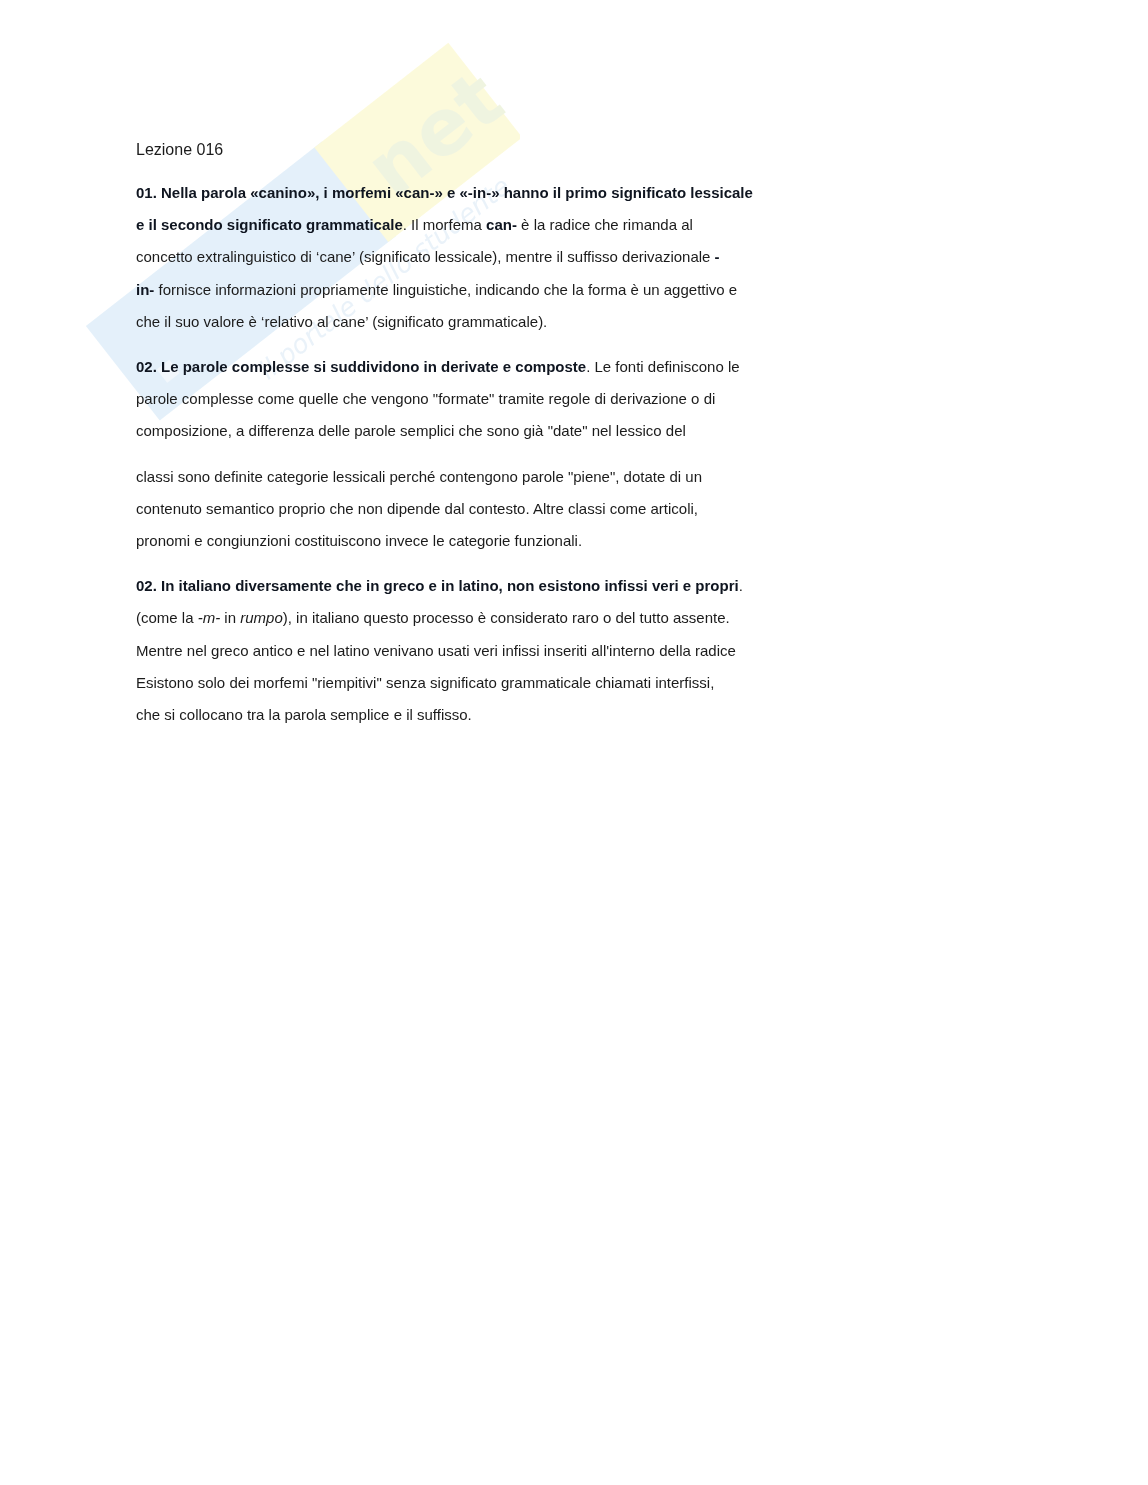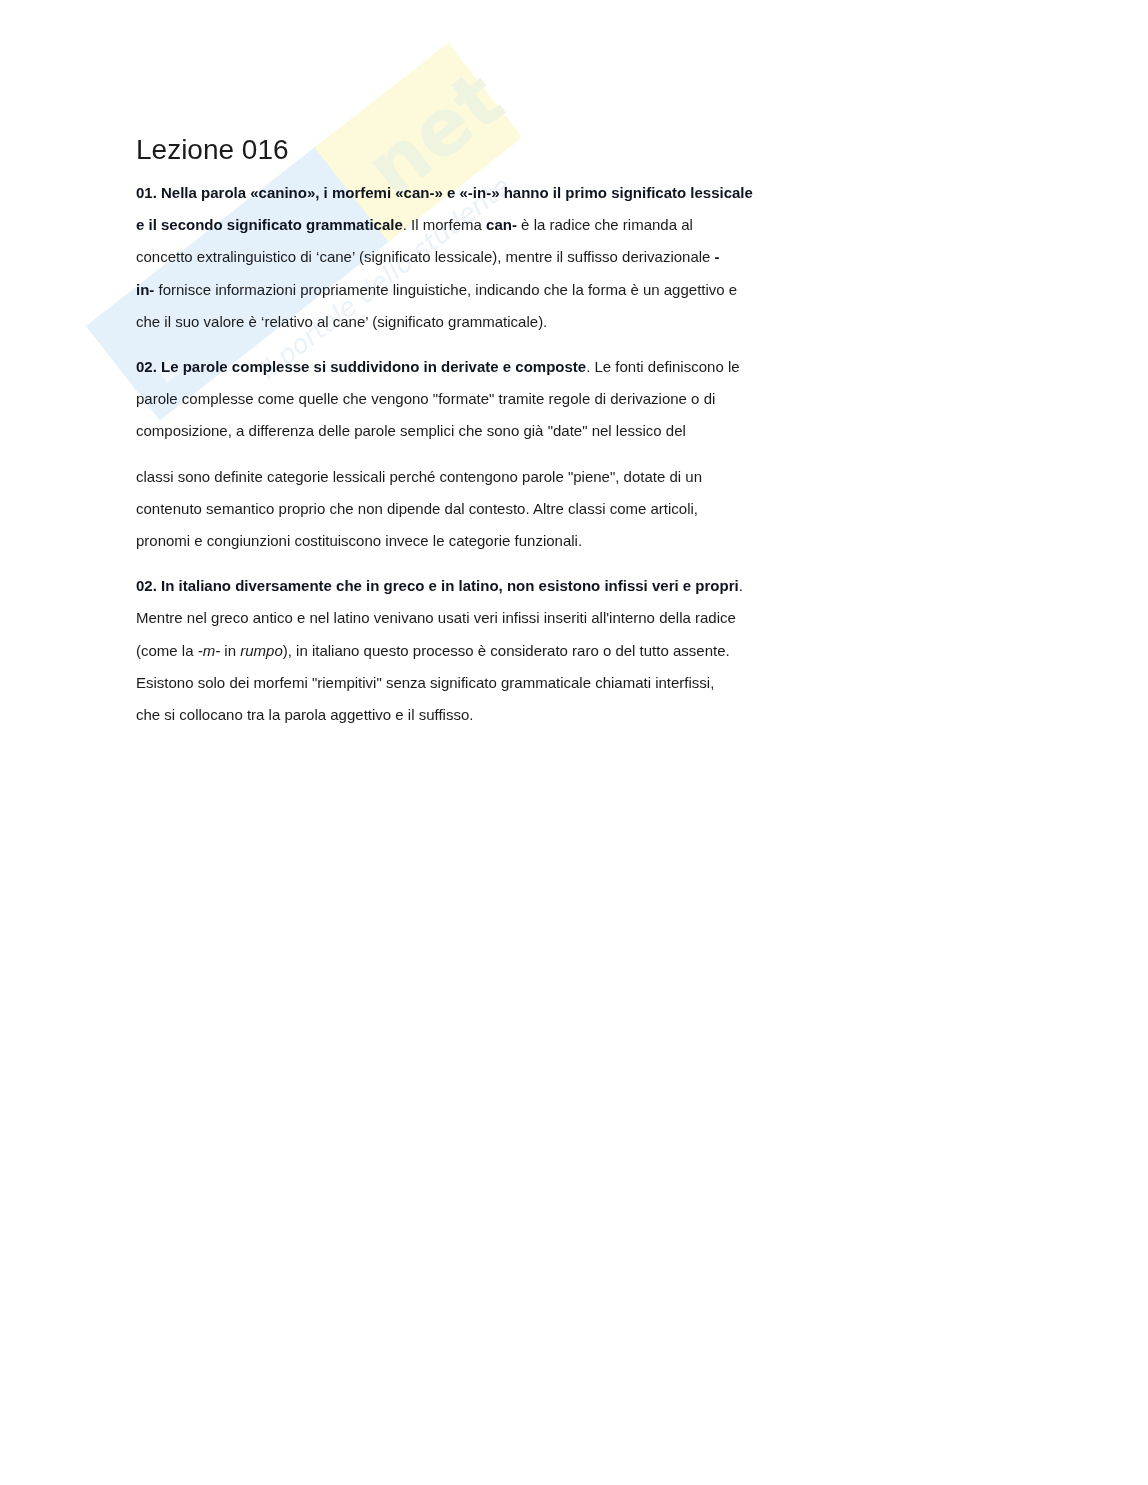--- a/index.html
+++ b/index.html
@@ -25,21 +25,21 @@
       z-index: 0;
     }
     .page {
       position: absolute;
       left: 136px;
       top: 134px;
       width: 890px;
       z-index: 1;
     }
     .heading {
-      font-size: 28px;
+      font-size: 16px;
       line-height: 32px;
       margin: 0 0 11px 0;
       color: #1b1b1b;
     }
     .para {
       font-size: 15px;
       line-height: 32.2px;
       margin: 0 0 13px 0;
       color: #1b1b1b;
       white-space: nowrap;
@@ -84,19 +84,19 @@
         <span class="line"><span>parole complesse come quelle che vengono "formate" tramite regole di derivazione o di</span></span>
         <span class="line"><span>composizione, a differenza delle parole semplici che sono già "date" nel lessico del</span></span>
       </p>
     <p class="para">
         <span class="line"><span>classi sono definite categorie lessicali perché contengono parole "piene", dotate di un</span></span>
         <span class="line"><span>contenuto semantico proprio che non dipende dal contesto. Altre classi come articoli,</span></span>
         <span class="line"><span>pronomi e congiunzioni costituiscono invece le categorie funzionali.</span></span>
       </p>
     <p class="para">
         <span class="line"><span class="b">02. In italiano diversamente che in greco e in latino, non esistono infissi veri e propri</span><span>.</span></span>
+        <span class="line"><span>(come la </span><span class="i">-m-</span><span> in </span><span class="i">rumpo</span><span>), in italiano questo processo è considerato raro o del tutto assente.</span></span>
         <span class="line"><span>Mentre nel greco antico e nel latino venivano usati veri infissi inseriti all'interno della radice</span></span>
-        <span class="line"><span>(come la </span><span class="i">-m-</span><span> in </span><span class="i">rumpo</span><span>), in italiano questo processo è considerato raro o del tutto assente.</span></span>
         <span class="line"><span>Esistono solo dei morfemi "riempitivi" senza significato grammaticale chiamati interfissi,</span></span>
-        <span class="line"><span>che si collocano tra la parola aggettivo e il suffisso.</span></span>
+        <span class="line"><span>che si collocano tra la parola semplice e il suffisso.</span></span>
       </p>
   </section>
 </main>
 
 </body></html>

